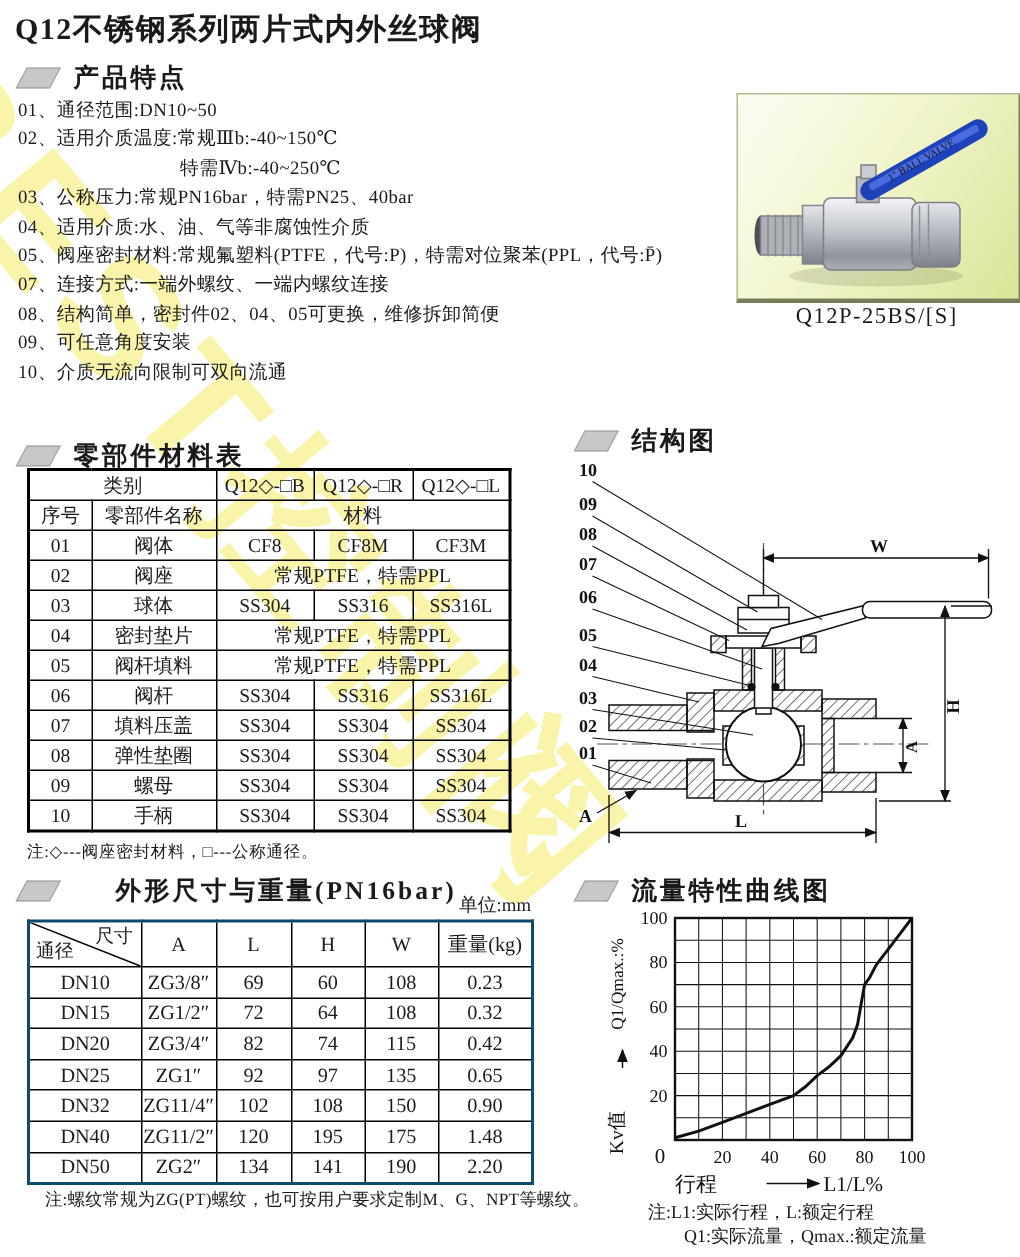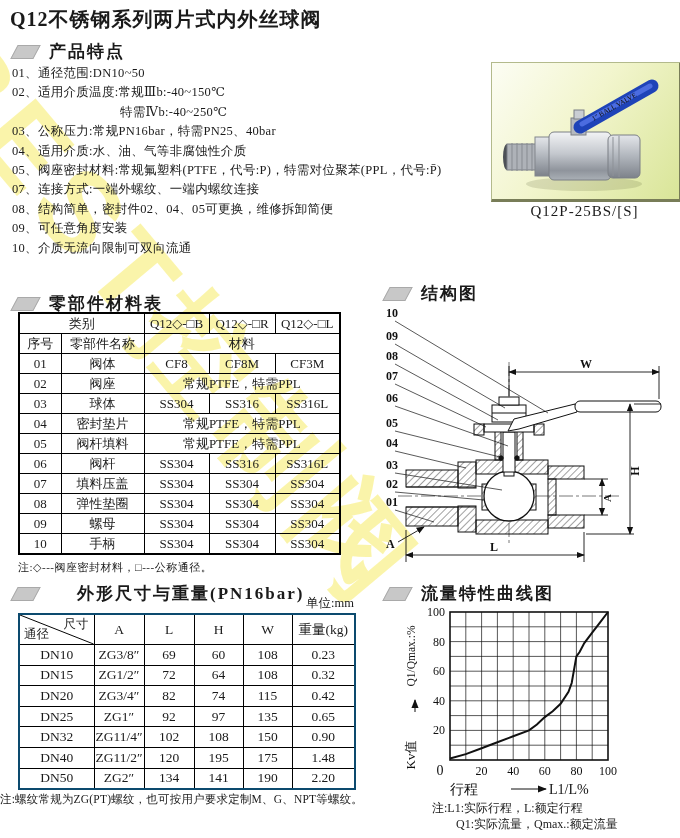--- a/index.html
+++ b/index.html
@@ -30,21 +30,21 @@
   #materials-table th,#materials-table td{height:19px;}
   #materials-note{left:18px;top:560px;font-size:11px;letter-spacing:.5px;}
   #dims-head-unit{left:18px;top:595px;width:336px;text-align:right;font-size:12.5px;}
   #dims-table{left:18px;top:613px;width:336px;font-size:13.5px;border:2px solid #0c4a6e;}
   #dims-table thead th{height:29px;}
   #dims-table td{height:19.6px;}
   th.corner{position:relative;}
   th.corner .c-top{position:absolute;right:5px;top:1px;font-size:12.5px;}
   th.corner .c-bot{position:absolute;left:4px;bottom:1px;font-size:12.5px;}
   th.corner svg{position:absolute;left:0;top:0;width:100%;height:100%;}
-  #dims-note{left:0;top:792px;font-size:11.5px;letter-spacing:.2px;white-space:nowrap;}
+  #dims-note{left:30px;top:792px;font-size:11.5px;letter-spacing:.2px;white-space:nowrap;}
   #chart-notes{left:432px;top:800px;font-size:12px;line-height:16px;}
   #chart-notes .n2{padding-left:24px;}
   svg text{font-family:"Liberation Serif","DejaVu Serif",serif;fill:#111;}
 </style>
 </head>
 <body>
 
 <div id="watermark">BEST控制阀</div>
 
 <div id="content">

